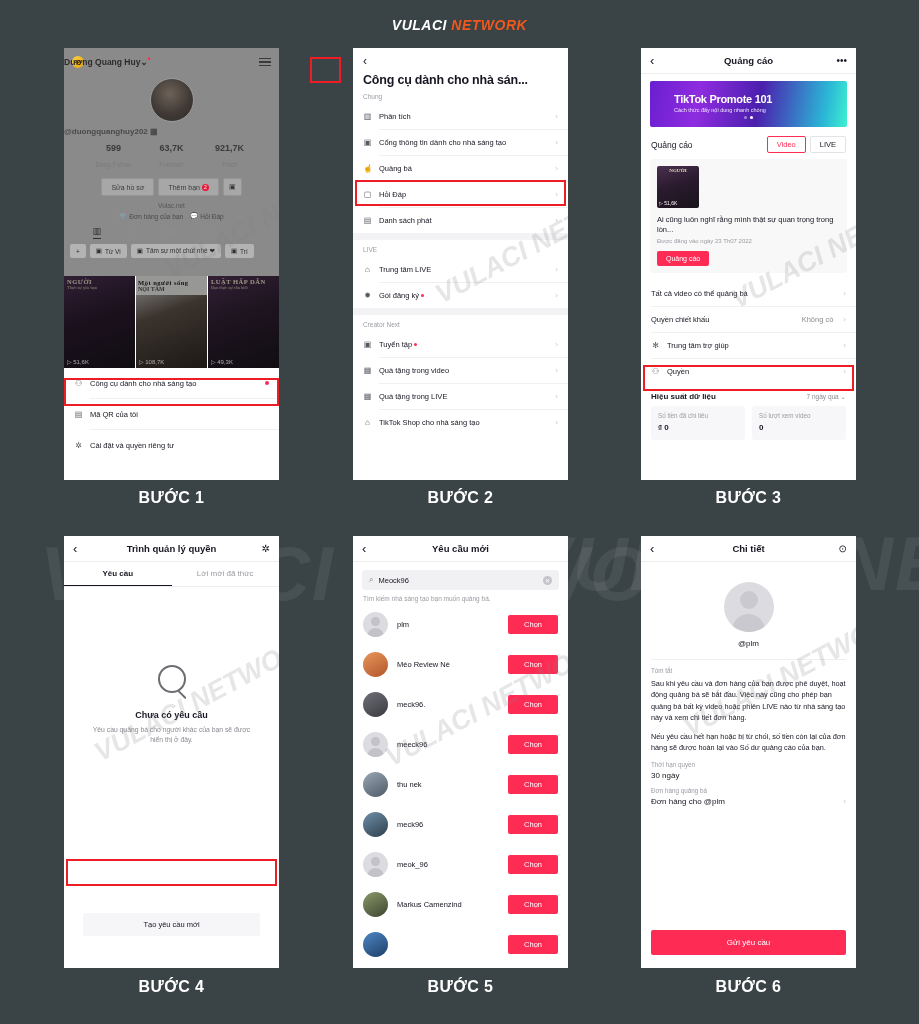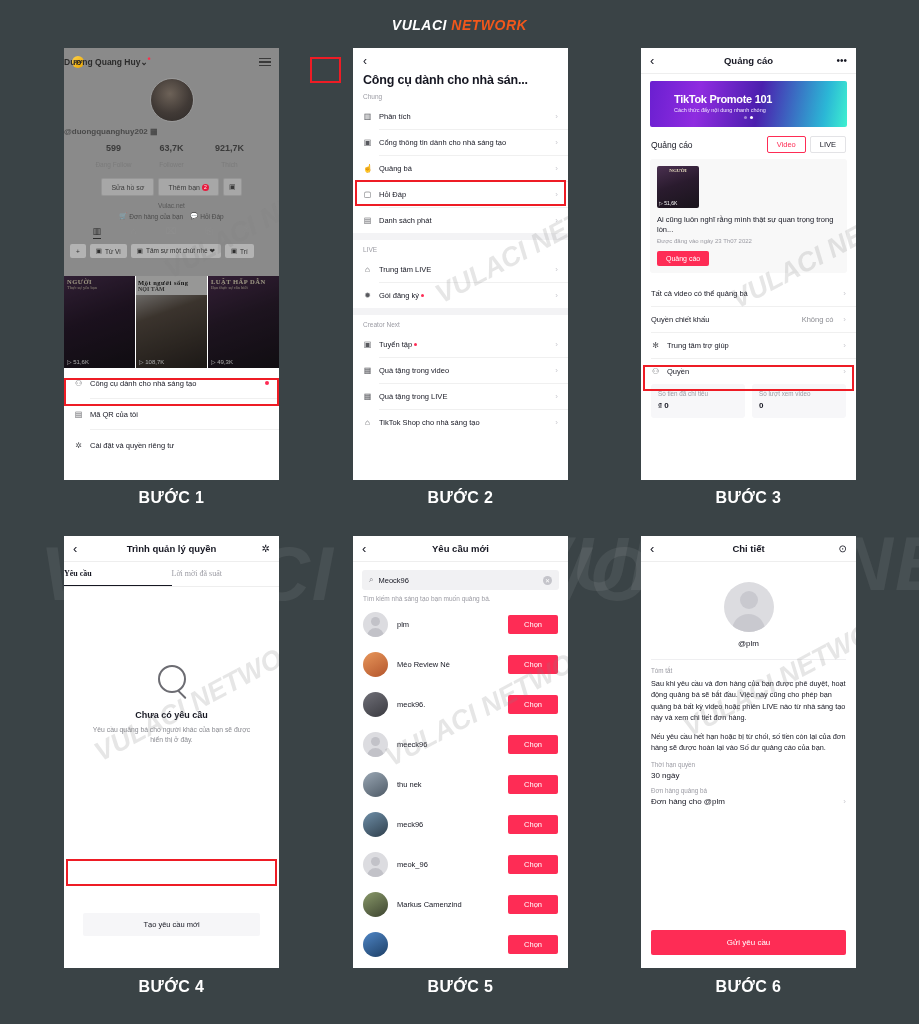--- a/index.html
+++ b/index.html
@@ -181,21 +181,21 @@
     background: linear-gradient(160deg,#4a3050 0%, #2a1b2e 45%, #19141b 100%); flex: 0 0 42px;}
   .adthumb .cap { position: absolute; top: 2px; left: 0; width: 100%; text-align: center; font-size: 5px; color: #e7ddbe; font-family:"Liberation Serif",serif; font-weight:bold;}
   .adthumb .v { position: absolute; bottom: 2px; left: 2px; font-size: 5px; color: #fff; }
   .adinfo { flex: 1; min-width: 0; }
   .adinfo .t { font-size: 7.5px; color: #161722; line-height: 1.35; }
   .adinfo .d { font-size: 6px; color: #9b9ba3; margin-top: 3px; }
   .adbtn { display: inline-block; background: #fe2c55; color: #fff; font-size: 7px; padding: 4px 9px; border-radius: 2px; margin-top: 7px; }
 
   
   .tabs2 { display: flex; border-bottom: 1px solid #eee; }
-  .tabs2 div { flex: 1; text-align: left; font-size: 8px; padding: 7px 0; color: #9b9ba3; font-family: Liberation Serif, serif; }
+  .tabs2 div { flex: 1; text-align: center; font-size: 8px; padding: 7px 0; color: #9b9ba3; }
   .tabs2 div.on { color: #161722; font-weight: bold; border-bottom: 1.5px solid #161722; }
   .empty { text-align: center; padding-top: 78px; }
   .mag { width: 28px; height: 28px; border: 2.2px solid #6c6c72; border-radius: 50%; margin: 0 auto; position: relative; }
   .mag::after { content: ""; position: absolute; width: 2.2px; height: 11px; background: #6c6c72; transform: rotate(-45deg); bottom: -9px; right: 0px; border-radius:2px;}
   .empty h5 { font-size: 9px; color: #161722; margin-top: 17px; }
   .empty p { font-size: 6.8px; color: #8a8b91; margin-top: 5px; line-height: 1.5; padding: 0 22px; }
   .newreq { position: absolute; bottom: 32px; left: 0; width: 100%; padding: 0 19px; }
   .newreq div { background: #f6f6f8; text-align: center; font-size: 7.5px; color: #161722; padding: 7px 0; border-radius: 2px; }
 
   
@@ -485,20 +485,24 @@
       <div class="chev">›</div>
     </div>
     <div class="sep" style="margin-left:10px"></div>
     <div class="row">
       <div class="ico">⚇</div>
       <div class="lbl">Quyền</div>
       <div class="chev">›</div>
     </div>
   </div>
 
+  <div class="perfhead">
+    <b>Hiệu suất dữ liệu</b>
+    <span><span>7 ngày qua</span> ⌄</span>
+  </div>
   <div class="perf">
     <div class="pcard">
       <span>Số tiền đã chi tiêu</span>
       <b>₫ 0</b>
     </div>
     <div class="pcard">
       <span>Số lượt xem video</span>
       <b>0</b>
     </div>
   </div>
@@ -508,21 +512,21 @@
 
 <div class="phone" id="p4">
   <div class="panel-wm" style="top:145px;left:18px;">VULACI NETWORK</div>
   <div class="nav">
     <div class="back">‹</div>
     <div class="ttl">Trình quản lý quyền</div>
     <div class="right">✲</div>
   </div>
   <div class="tabs2">
     <div class="on">Yêu cầu</div>
-    <div>Lời mời đã suất</div>
+    <div>Lời mời đã thức</div>
   </div>
   <div class="empty">
     <div class="mag"></div>
     <h5>Chưa có yêu cầu</h5>
     <p>Yêu cầu quảng bá cho người khác của bạn sẽ được hiển thị ở đây.</p>
   </div>
   <div class="newreq">
     <div>Tạo yêu cầu mới</div>
   </div>
 </div>

